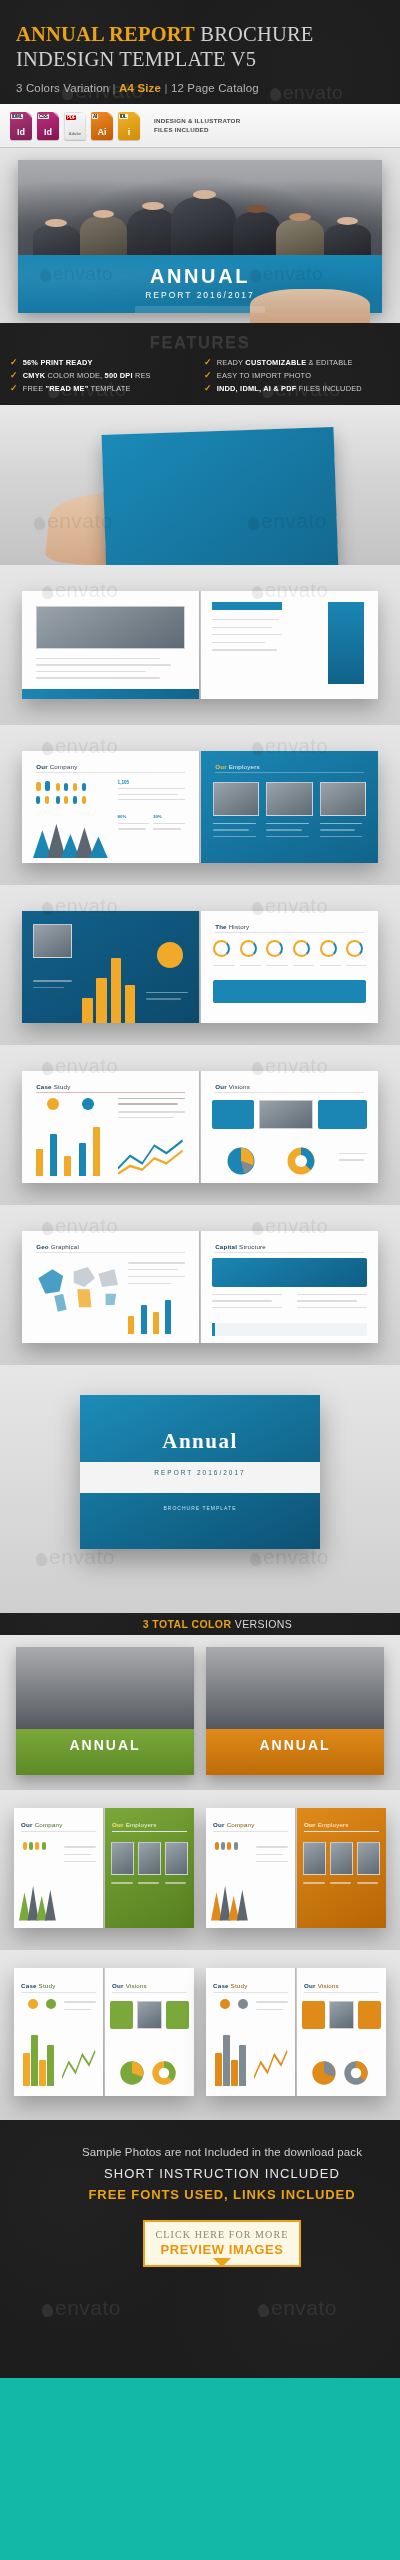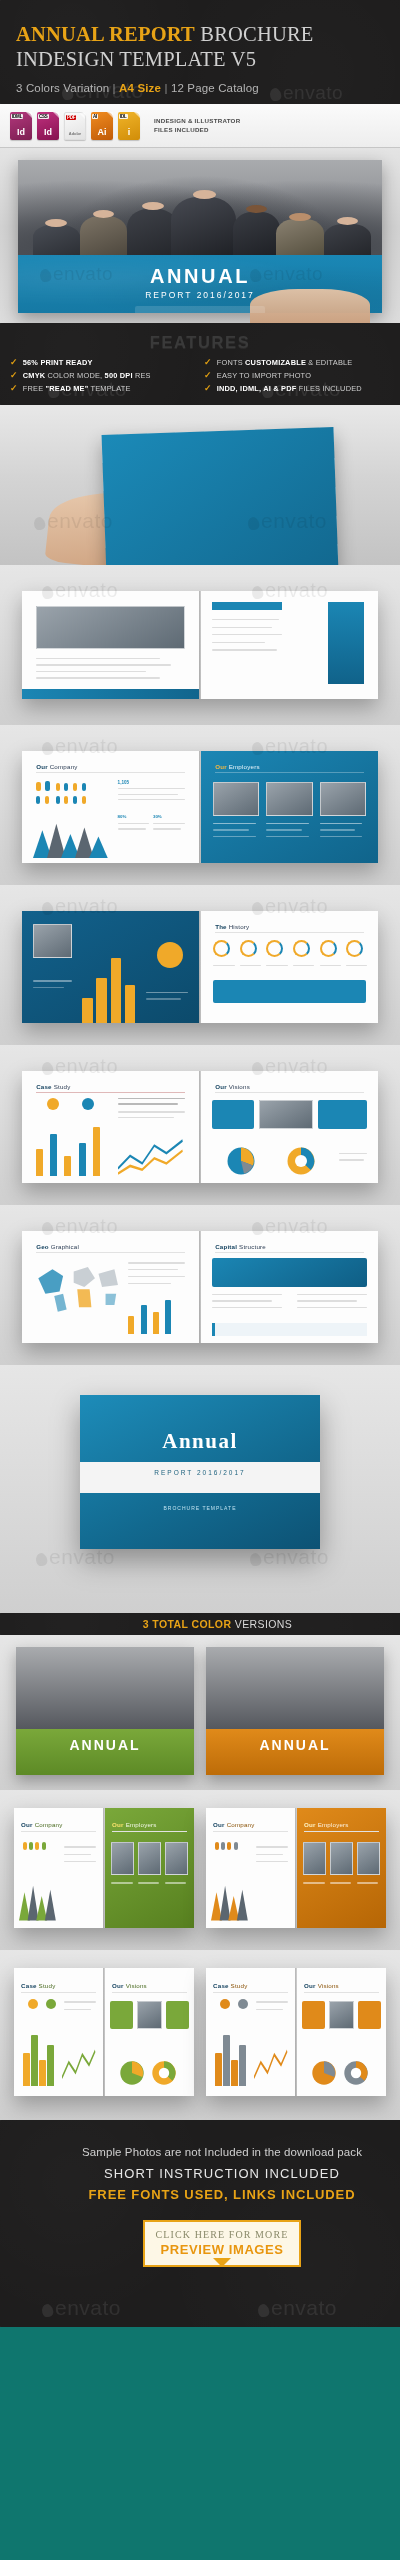--- a/index.html
+++ b/index.html
@@ -6,21 +6,21 @@
   html, body {
     width: 400px;
     background: #1a1a1a;
     font-family: "Liberation Sans", sans-serif;
   }
   .page {
     position: relative;
     width: 400px;
     height: 2560px;
     overflow: hidden;
-    background: #0f766e;
+    background: #14b8a6;
   }
 
   
   .band-dark {
     background: #1e1d1d;
     position: relative;
     overflow: hidden;
   }
   .band-dark::before {
     content: "";
@@ -381,21 +381,21 @@
 
   <div class="band-dark features">
     <div class="feat-title">FEATURES</div>
     <div class="feat-grid">
       <div class="feat-item">
           <span class="ck">✓</span>
           <span><b>56% PRINT READY</b></span>
         </div>
       <div class="feat-item">
           <span class="ck">✓</span>
-          <span><span>FONTS </span><b>CUSTOMIZABLE</b><span> &amp; EDITABLE</span></span>
+          <span><span>READY </span><b>CUSTOMIZABLE</b><span> &amp; EDITABLE</span></span>
         </div>
       <div class="feat-item">
           <span class="ck">✓</span>
           <span><b>CMYK</b><span> COLOR MODE, </span><b>500 DPI</b><span> RES</span></span>
         </div>
       <div class="feat-item">
           <span class="ck">✓</span>
           <span>EASY TO IMPORT PHOTO</span>
         </div>
       <div class="feat-item">
@@ -789,21 +789,21 @@
         </svg>
         <svg viewBox="0 0 40 40" style="position:absolute;left:52%;bottom:8%;width:26px;height:26px;">
           <circle cx="20" cy="20" r="18" fill="#7f8a93"></circle>
           <path d="M20 20 L20 2 A18 18 0 0 1 33 32 Z" fill="#e08a1a"></path>
           <circle cx="20" cy="20" r="8" fill="#fff"></circle>
         </svg>
       </div>
     </div>
   </div>
 
-  <div class="band-dark" style="height:207px;padding-left:44px;">
+  <div class="band-dark" style="height:258px;padding-left:44px;">
     <div class="footer">
       <div class="f1">Sample Photos are not Included in the download pack</div>
       <div class="f2">SHORT INSTRUCTION INCLUDED</div>
       <div class="f3">FREE FONTS USED, LINKS INCLUDED</div>
       <div class="cta">
         <div class="cta-1">CLICK HERE FOR MORE</div>
         <div class="cta-2">PREVIEW IMAGES</div>
       </div>
     </div>
     <div class="wm" style="left:42px;top:176px;font-size:21px;">envato</div>

